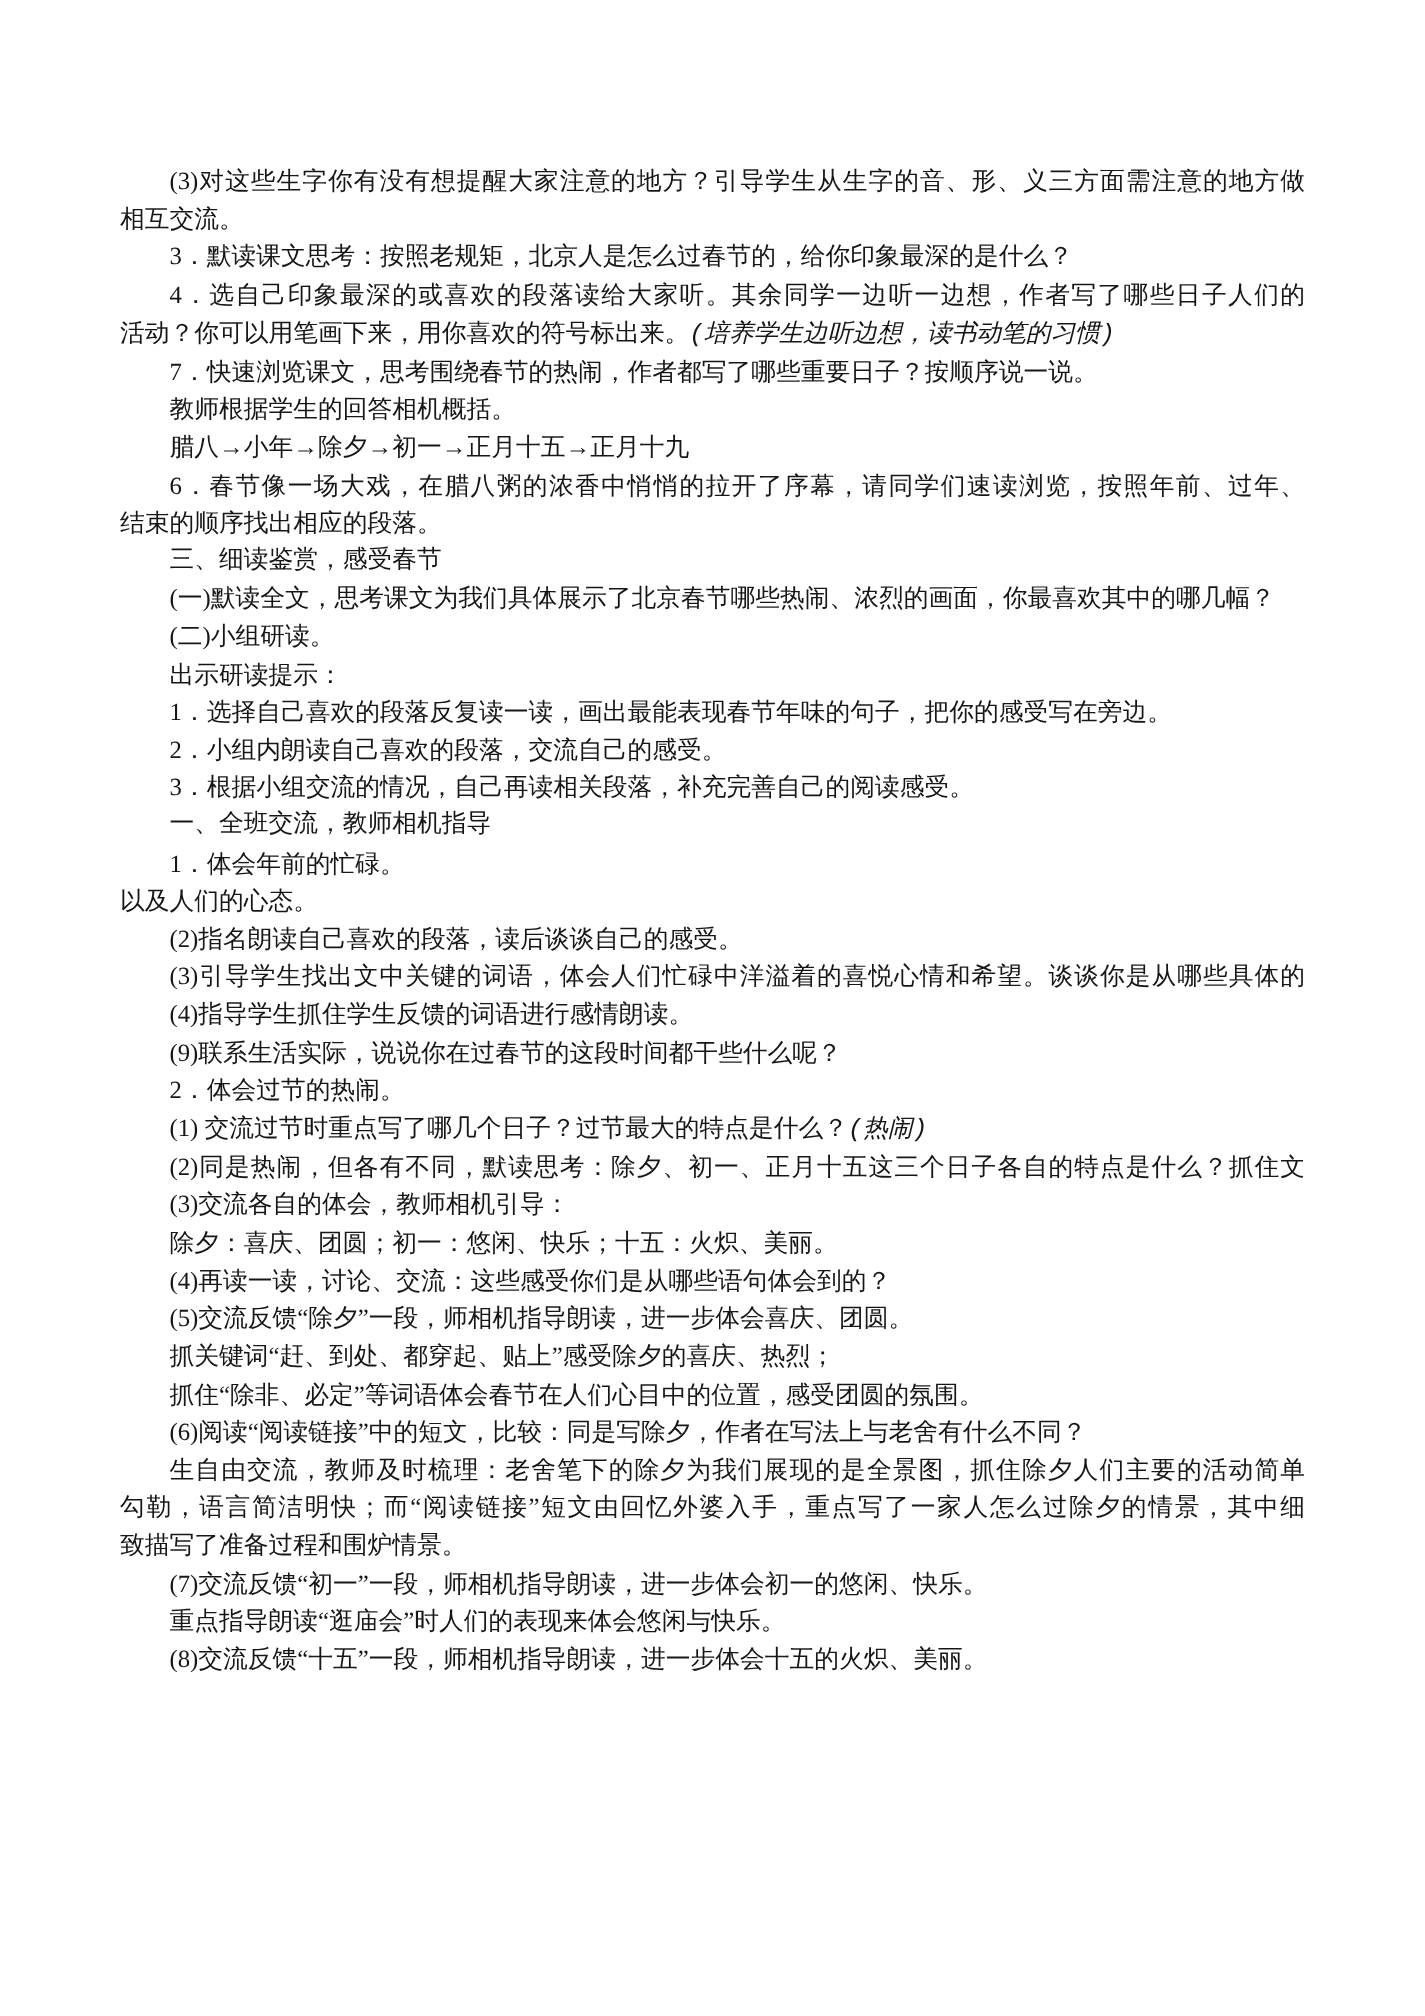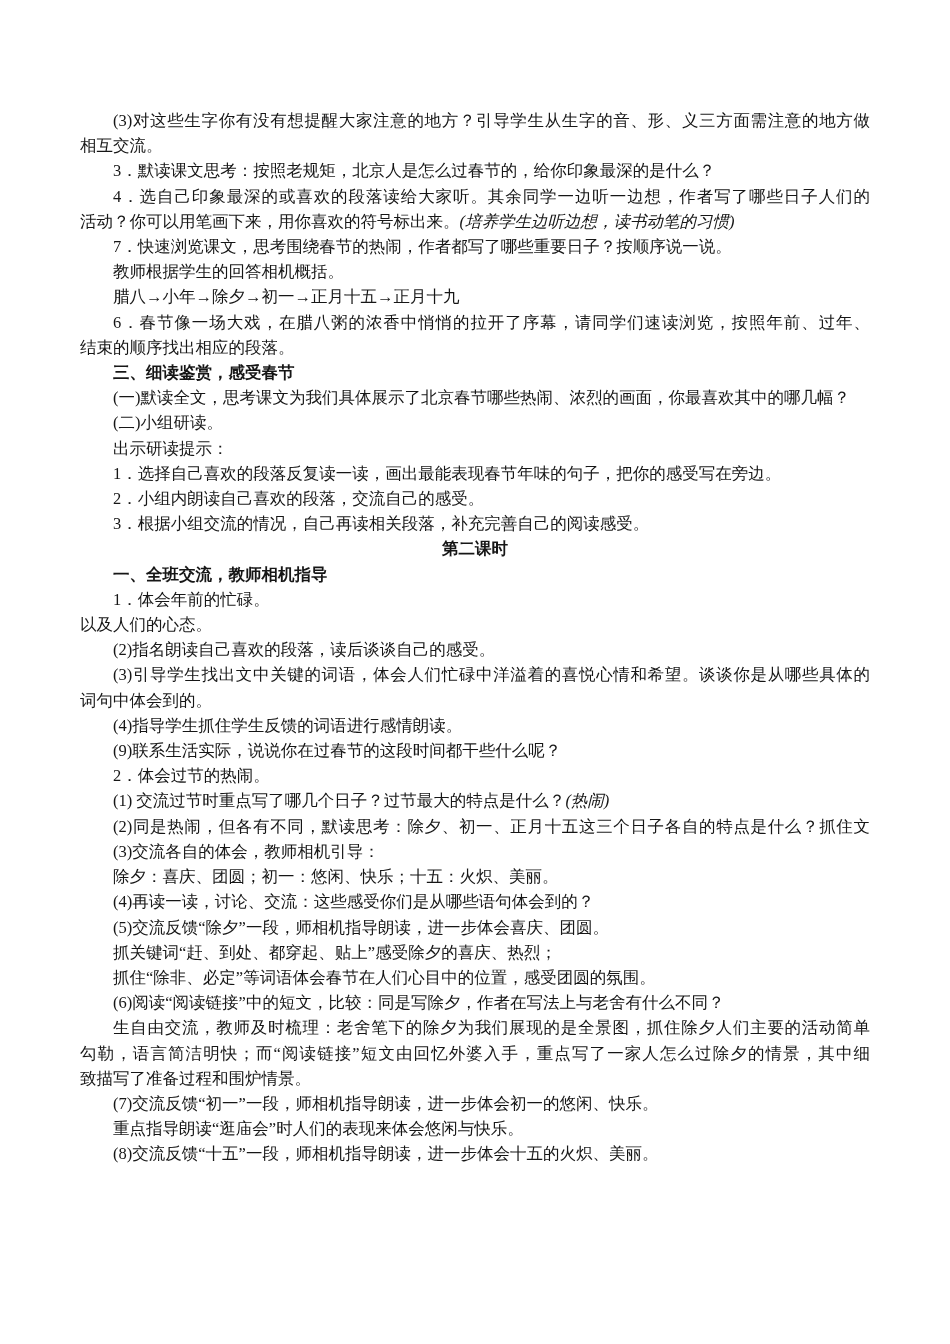--- a/index.html
+++ b/index.html
@@ -25,29 +25,29 @@
   .line { white-space: nowrap; }
   .line.indent { padding-left: 33px; }
   .line.fill {
     white-space: normal;
     text-align: justify;
     text-align-last: justify;
     text-justify: inter-character;
   }
   .line.bold {
     font-family: "Liberation Sans", "DejaVu Sans", sans-serif;
-    font-weight: bold;
+    font-weight: normal;
   }
   .line.center {
     text-align: center;
     padding-left: 0;
   }
   .kai {
     font-style: italic;
-    font-family: Liberation Serif, serif;
+    font-family: Liberation Mono, monospace;
   }
 </style>
 </head>
 <body>
 
 <div id="page">
   <div id="text-block">
       <div class="line indent fill"><span>(3)对这些生字你有没有想提醒大家注意的地方？引导学生从生字的音、形、义三方面需注意的地方做</span></div>
       <div class="line"><span>相互交流。</span></div>
       <div class="line indent"><span>3．默读课文思考：按照老规矩，北京人是怎么过春节的，给你印象最深的是什么？</span></div>
@@ -58,27 +58,25 @@
       <div class="line indent"><span>腊八→小年→除夕→初一→正月十五→正月十九</span></div>
       <div class="line indent fill"><span>6．春节像一场大戏，在腊八粥的浓香中悄悄的拉开了序幕，请同学们速读浏览，按照年前、过年、</span></div>
       <div class="line"><span>结束的顺序找出相应的段落。</span></div>
       <div class="line indent bold"><span>三、细读鉴赏，感受春节</span></div>
       <div class="line indent"><span>(一)默读全文，思考课文为我们具体展示了北京春节哪些热闹、浓烈的画面，你最喜欢其中的哪几幅？</span></div>
       <div class="line indent"><span>(二)小组研读。</span></div>
       <div class="line indent"><span>出示研读提示：</span></div>
       <div class="line indent"><span>1．选择自己喜欢的段落反复读一读，画出最能表现春节年味的句子，把你的感受写在旁边。</span></div>
       <div class="line indent"><span>2．小组内朗读自己喜欢的段落，交流自己的感受。</span></div>
       <div class="line indent"><span>3．根据小组交流的情况，自己再读相关段落，补充完善自己的阅读感受。</span></div>
-      <div class="line center bold"><span>第二课时</span></div>
       <div class="line indent bold"><span>一、全班交流，教师相机指导</span></div>
       <div class="line indent"><span>1．体会年前的忙碌。</span></div>
       <div class="line"><span>以及人们的心态。</span></div>
       <div class="line indent"><span>(2)指名朗读自己喜欢的段落，读后谈谈自己的感受。</span></div>
       <div class="line indent fill"><span>(3)引导学生找出文中关键的词语，体会人们忙碌中洋溢着的喜悦心情和希望。谈谈你是从哪些具体的</span></div>
-      <div class="line"><span>词句中体会到的。</span></div>
       <div class="line indent"><span>(4)指导学生抓住学生反馈的词语进行感情朗读。</span></div>
       <div class="line indent"><span>(9)联系生活实际，说说你在过春节的这段时间都干些什么呢？</span></div>
       <div class="line indent"><span>2．体会过节的热闹。</span></div>
       <div class="line indent"><span>(1) 交流过节时重点写了哪几个日子？过节最大的特点是什么？</span><span class="kai">(热闹)</span></div>
       <div class="line indent fill"><span>(2)同是热闹，但各有不同，默读思考：除夕、初一、正月十五这三个日子各自的特点是什么？抓住文</span></div>
       <div class="line indent"><span>(3)交流各自的体会，教师相机引导：</span></div>
       <div class="line indent"><span>除夕：喜庆、团圆；初一：悠闲、快乐；十五：火炽、美丽。</span></div>
       <div class="line indent"><span>(4)再读一读，讨论、交流：这些感受你们是从哪些语句体会到的？</span></div>
       <div class="line indent"><span>(5)交流反馈“除夕”一段，师相机指导朗读，进一步体会喜庆、团圆。</span></div>
       <div class="line indent"><span>抓关键词“赶、到处、都穿起、贴上”感受除夕的喜庆、热烈；</span></div>

